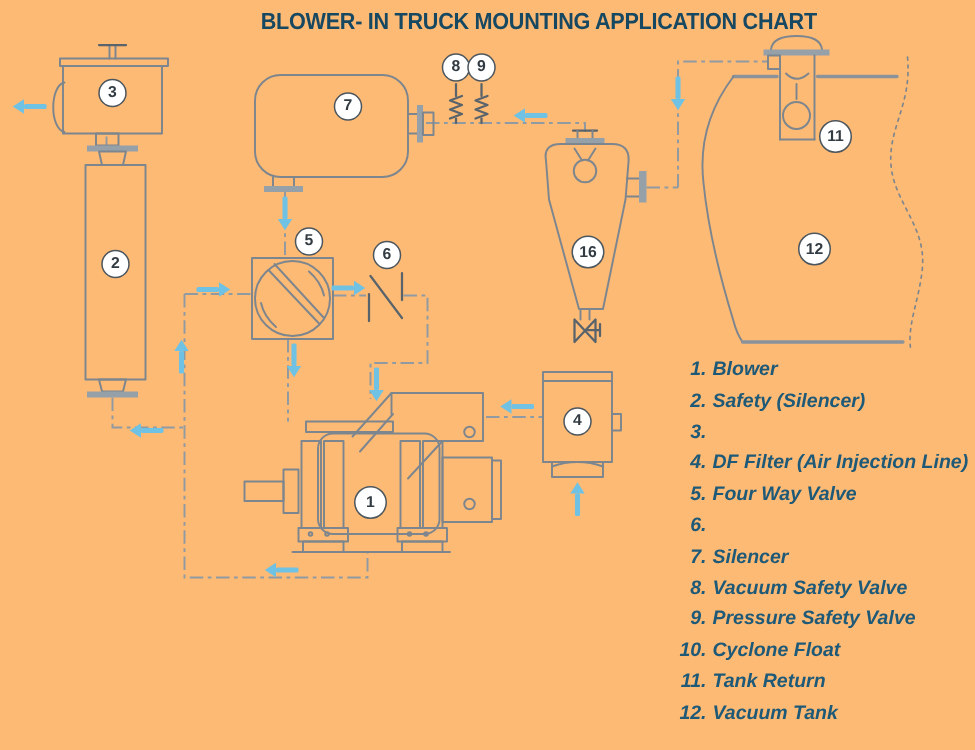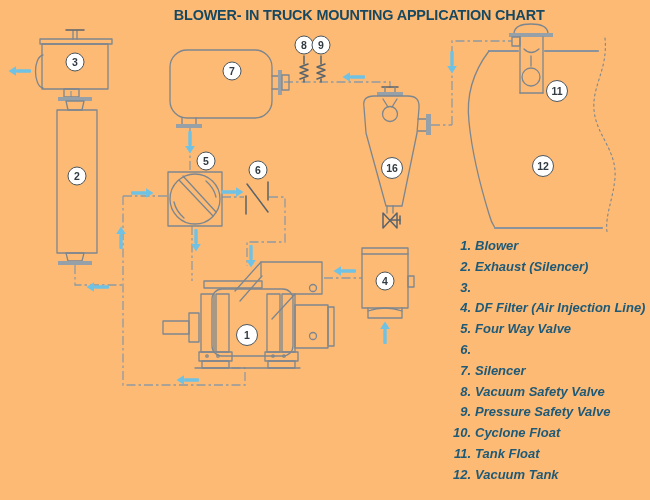--- a/index.html
+++ b/index.html
@@ -222,21 +222,21 @@
   <div class="badge wide" style="left:557px;top:75px">11</div>
   <div class="badge wide" style="left:543px;top:150px">12</div>
 
   <div class="legend">
     <div class="lrow">
         <span class="lnum">1.</span>
         <span class="ltxt">Blower</span>
       </div>
     <div class="lrow">
         <span class="lnum">2.</span>
-        <span class="ltxt">Exhaust (Silencer)</span>
+        <span class="ltxt">Safety (Silencer)</span>
       </div>
     <div class="lrow">
         <span class="lnum">3.</span>
       </div>
     <div class="lrow">
         <span class="lnum">4.</span>
         <span class="ltxt">DF Filter (Air Injection Line)</span>
       </div>
     <div class="lrow">
         <span class="lnum">5.</span>
@@ -256,21 +256,21 @@
     <div class="lrow">
         <span class="lnum">9.</span>
         <span class="ltxt">Pressure Safety Valve</span>
       </div>
     <div class="lrow">
         <span class="lnum">10.</span>
         <span class="ltxt">Cyclone Float</span>
       </div>
     <div class="lrow">
         <span class="lnum">11.</span>
-        <span class="ltxt">Tank Float</span>
+        <span class="ltxt">Tank Return</span>
       </div>
     <div class="lrow">
         <span class="lnum">12.</span>
         <span class="ltxt">Vacuum Tank</span>
       </div>
   </div>
 
 </div>
 
 </body></html>

